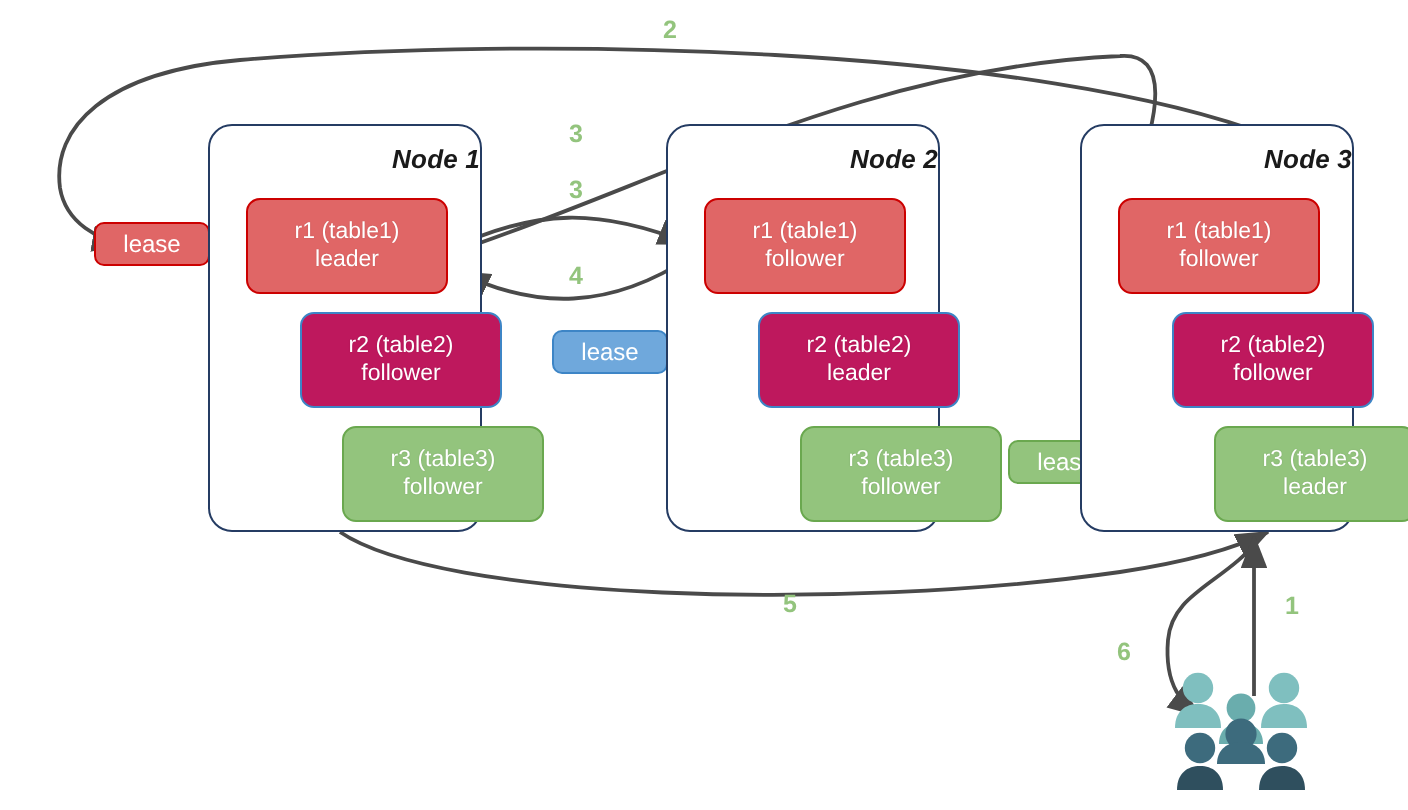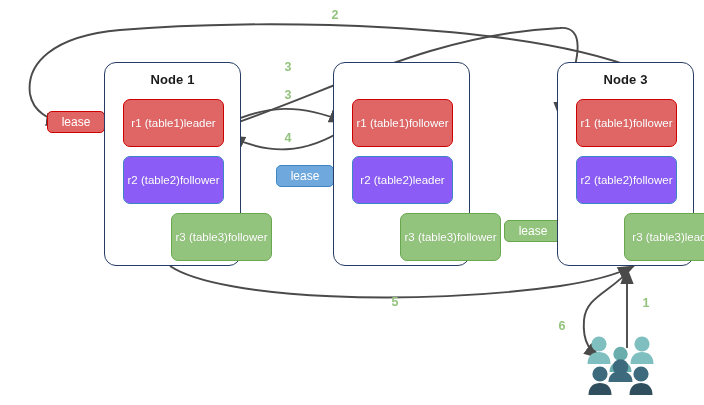--- a/index.html
+++ b/index.html
@@ -28,42 +28,43 @@
     box-sizing: border-box;
     border: 1.6px solid #253c63;
     border-radius: 12px;
     background: #ffffff;
   }
   .node-title {
     position: absolute;
     left: 0;
     right: 0;
     top: 9px;
-    text-align: center;
+    text-align: right;
     font-size: 13px;
     font-weight: bold;
     color: #1a1a1a;
     letter-spacing: .1px;
+    font-style: italic;
   }
   .replica {
     position: absolute;
     box-sizing: border-box;
     border-radius: 7px;
     display: flex;
-    flex-direction: row;
+    flex-direction: column;
     align-items: center;
     justify-content: center;
     font-size: 11.5px;
     line-height: 14px;
     color: #ffffff;
     text-shadow: 0 0 1px rgba(0,0,0,.12);
   }
   .replica .ln { display: block; }
   .rep-red   { background: #e06666; border: 1.4px solid #cc0000; }
-  .rep-blue  { background: #8b5cf6; border: 1.4px solid #3d85c6; }
+  .rep-blue  { background: #be185d; border: 1.4px solid #3d85c6; margin-left: 27px; }
   .rep-green { background: #93c47d; border: 1.4px solid #6aa84f; margin-left: 48px; }
   .lease {
     position: absolute;
     box-sizing: border-box;
     border-radius: 5px;
     display: flex;
     align-items: center;
     justify-content: center;
     font-size: 12px;
     color: #ffffff;
@@ -142,35 +143,36 @@
       <span class="ln">r2 (table2)</span>
       <span class="ln">follower</span>
     </div>
     <div class="replica rep-green" style="left:18px; top:150px; width:101px; height:48px;">
       <span class="ln">r3 (table3)</span>
       <span class="ln">follower</span>
     </div>
   </div>
 
   <div class="node-box" style="left:333px; top:62px; width:137px; height:204px;">
+    <div class="node-title">Node 2</div>
     <div class="replica rep-red" style="left:18px; top:36px; width:101px; height:48px;">
       <span class="ln">r1 (table1)</span>
       <span class="ln">follower</span>
     </div>
     <div class="replica rep-blue" style="left:18px; top:93px; width:101px; height:48px;">
       <span class="ln">r2 (table2)</span>
       <span class="ln">leader</span>
     </div>
     <div class="replica rep-green" style="left:18px; top:150px; width:101px; height:48px;">
       <span class="ln">r3 (table3)</span>
       <span class="ln">follower</span>
     </div>
   </div>
 
-  <div class="node-box" style="left:557px; top:62px; width:137px; height:204px;">
+  <div class="node-box" style="left:540px; top:62px; width:137px; height:204px;">
     <div class="node-title">Node 3</div>
     <div class="replica rep-red" style="left:18px; top:36px; width:101px; height:48px;">
       <span class="ln">r1 (table1)</span>
       <span class="ln">follower</span>
     </div>
     <div class="replica rep-blue" style="left:18px; top:93px; width:101px; height:48px;">
       <span class="ln">r2 (table2)</span>
       <span class="ln">follower</span>
     </div>
     <div class="replica rep-green" style="left:18px; top:150px; width:101px; height:48px;">

